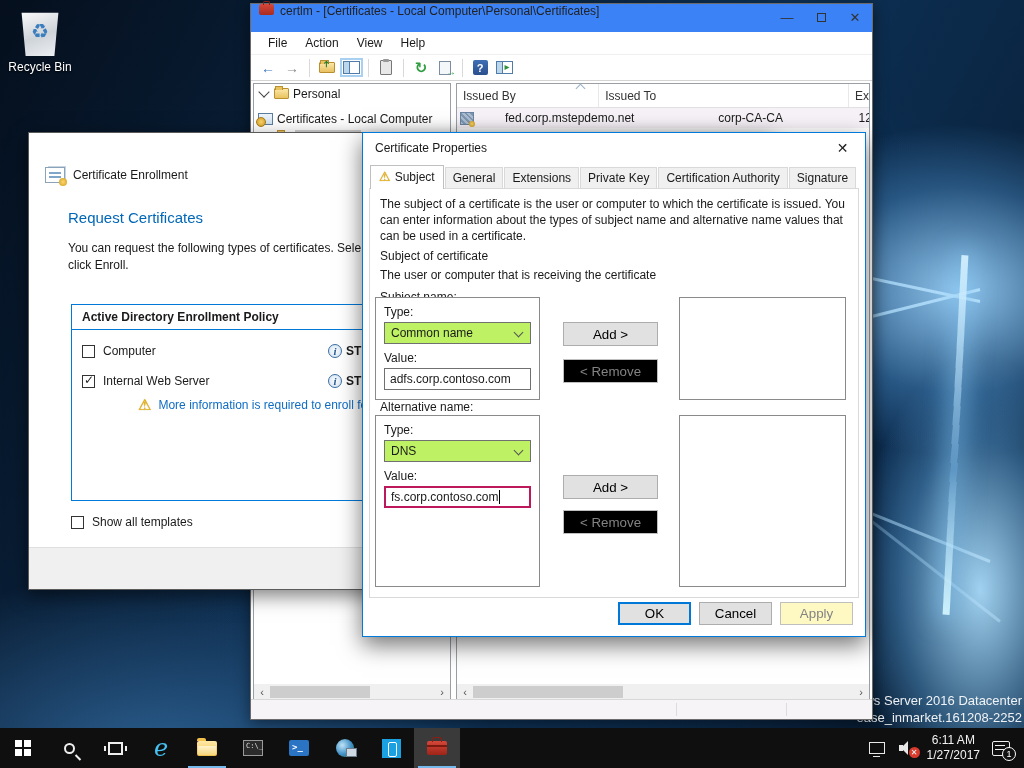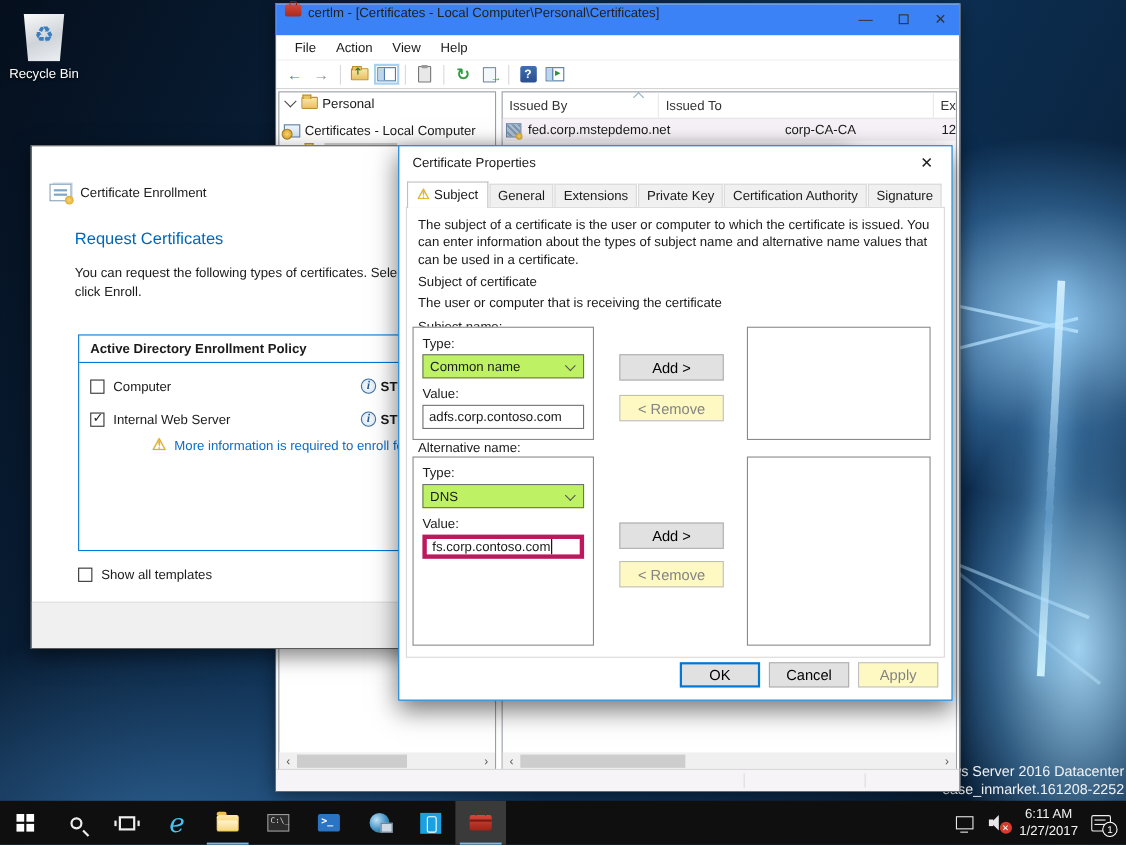--- a/index.html
+++ b/index.html
@@ -75,21 +75,21 @@
   .indent { width:14px; }
   .console-ico { width:15px; height:12px; border:1px solid #5b7d9e; background:linear-gradient(#eef5fb,#cfe2f1); position:relative; }
   .console-ico:before { content:""; position:absolute; left:-3px; bottom:-3px; width:8px; height:8px; background:radial-gradient(#ffd76e,#d09a22); border-radius:50%; border:1px solid #a97c15; }
   .fold { width:15px; height:11px; background:linear-gradient(#fbe7a7,#e9c35f); border:1px solid #bb9130; border-radius:1px; position:relative; flex:none; }
   .fold:before { content:""; position:absolute; top:-3px; left:0; width:6px; height:3px; background:#e9c35f; border:1px solid #bb9130; border-bottom:none; }
 
   .lv-head { display:flex; height:24px; border-bottom:1px solid #e2e2e2; align-items:center; position:relative; }
   .lv-head .c { padding-left:6px; color:#333; height:100%; display:flex; align-items:center; border-right:1px solid #e8e8e8; }
   .c1 { width:255px; } .c2 { width:145px; } .c3 { flex:1; border-right:none!important; }
   .sort-chev { position:absolute; left:120px; top:1px; width:7px; height:7px; border-left:1.5px solid #9ab2c8; border-top:1.5px solid #9ab2c8; transform:rotate(45deg); }
-  .lv-row { display:flex; height:20px; align-items:center; background:#f7f2f7; }
+  .lv-row { display:flex; height:20px; align-items:center; background:#f7f2f7;gap:25px; }
   .lv-row .cell { padding-left:6px; white-space:nowrap; overflow:hidden; }
   .cert-ico { width:14px; height:13px; flex:none; margin-left:3px; background:repeating-linear-gradient(45deg,#aebed0 0 2px,#7e98b4 2px 4px); border:1px solid #6a85a3; position:relative; }
   .cert-ico:before { content:""; position:absolute; right:-2px; bottom:-3px; width:6px; height:6px; background:radial-gradient(#ffd76e,#c8940f); border-radius:50%; }
 
   .hscroll { position:absolute; left:0; right:0; bottom:0; height:16px; background:#f0f0f0; display:flex; align-items:center; }
   .hscroll .sarr { width:16px; text-align:center; color:#555; font-size:11px; }
   .hscroll .thumb { height:12px; background:#cdcdcd; }
   .statusbar { position:absolute; left:0; right:0; bottom:0; height:20px; background:#f7f4f7; border-top:1px solid #d8d8d8; }
   .statusbar i { position:absolute; top:3px; bottom:3px; width:1px; background:#dcdcdc; }
 
@@ -125,30 +125,30 @@
   .tabpanel { position:absolute; left:6px; right:6px; top:55px; height:410px; border:1px solid #d9d9d9; background:#fff; }
   .desc { padding:7px 10px 0; line-height:16px; }
   .subj-h { position:absolute; left:10px; top:60px; }
   .subj-sh { position:absolute; left:10px; top:79px; }
   .subjname-l { position:absolute; left:10px; top:101px; }
   .grp { position:absolute; border:1px solid #8a8a8a; background:#fff; }
   .grp .glab { margin:7px 0 3px 8px; }
   .combo { margin:0 8px; height:22px; border:1px solid #707070; background:#bef264; display:flex; align-items:center; padding-left:6px; position:relative; }
   .combo .dchev { position:absolute; right:8px; top:6px; width:7px; height:7px; border-right:1.5px solid #555; border-bottom:1.5px solid #555; transform:rotate(45deg); }
   .tbox { margin:0 8px; height:22px; border:1px solid #707070; background:#fff; display:flex; align-items:center; padding-left:5px; white-space:nowrap; overflow:hidden; }
-  .tbox.focus { border:4px solid #be185d; }
+  .tbox.focus { border:2px solid #be185d; }
   .caret { display:inline-block; width:1px; height:14px; background:#000; margin-left:1px; }
   .grp1 { left:5px; top:108px; width:165px; height:103px; }
   .list1 { left:309px; top:108px; width:167px; height:103px; }
   .grp2 { left:5px; top:226px; width:165px; height:172px; }
   .list2 { left:309px; top:226px; width:167px; height:172px; }
   .altname-l { position:absolute; left:10px; top:211px; }
   .lbox { position:absolute; border:1px solid #8a8a8a; background:#fff; }
   .pushbtn { position:absolute; left:193px; width:95px; height:24px; background:#e1e1e1; border:1px solid #adadad; }
-  .pushbtn.dis { background:#fef9c3; border-color:#bfbfbf; color:#838383; }
+  .pushbtn.dis { background:#000000; border-color:#bfbfbf; color:#838383; }
   .addbtn1 { top:133px; } .rembtn1 { top:170px; }
   .addbtn2 { top:286px; } .rembtn2 { top:321px; }
   .dlgbtns { position:absolute; right:12px; bottom:11px; display:flex; gap:8px; }
   .dbtn { width:73px; height:23px; background:#e1e1e1; border:1px solid #adadad; }
   .dbtn.def { border:2px solid #0078d7; }
   .dbtn.dis { background:#fef9c3; border-color:#bfbfbf; color:#838383; }
 
   
   #taskbar { position:absolute; left:0; bottom:0; width:1024px; height:40px; background:#0f0f0f; display:flex; align-items:center; z-index:5; }
   .tb-btn { width:46px; height:40px; position:relative; }

